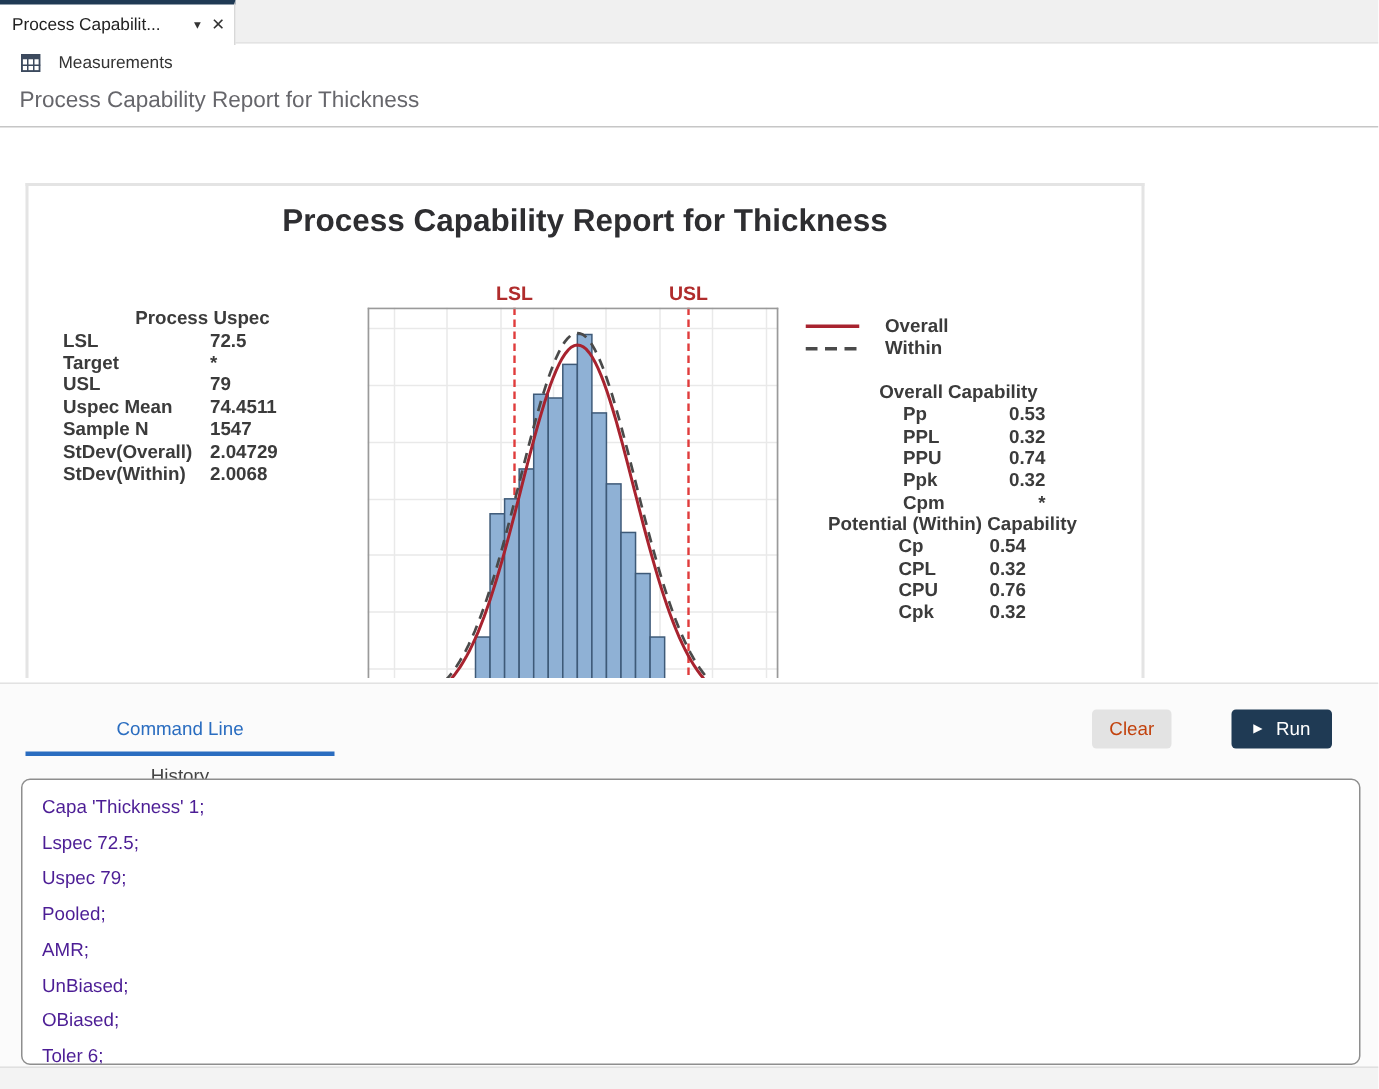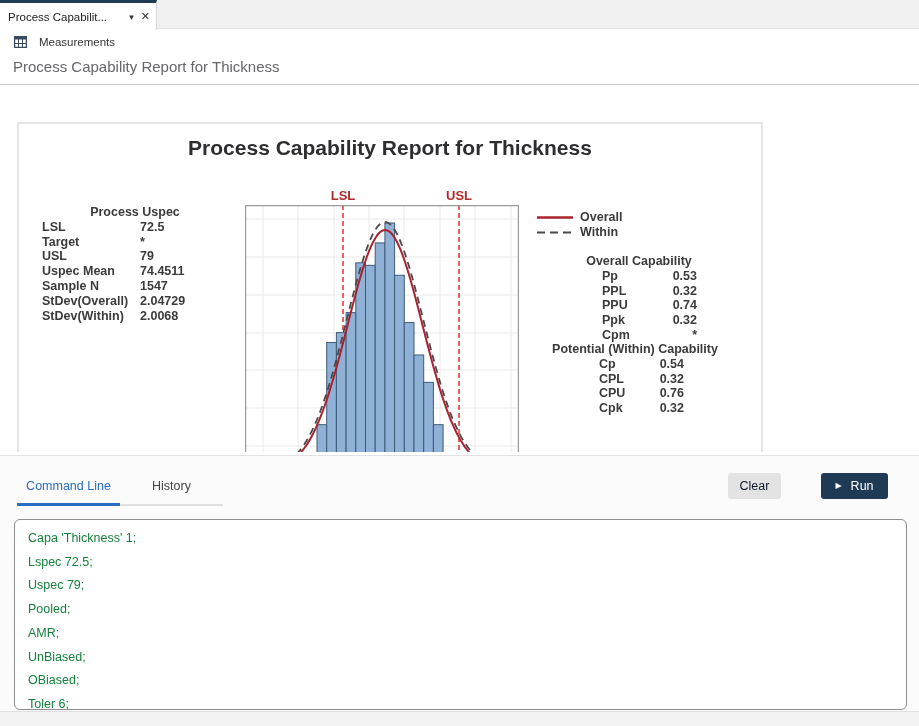--- a/index.html
+++ b/index.html
@@ -34,33 +34,33 @@
   .ov-block .s-label { flex:1; }
   .wi-block { position:absolute; left:511px; top:218px; width:210px; }
   .wi-block .srow { margin:0 56px 0 69px; }
   .wi-block .s-label { flex:1; }
   .s-value { text-align:right; }
 
   .spec-label { position:absolute; top:64px; transform:translateX(-50%); font-size:13px; font-weight:bold; color:#b02c2c; }
   .plot-svg { position:absolute; left:226px; top:81px; }
 
   .legend { position:absolute; left:518px; top:86px; }
-  .leg-row { display:flex; align-items:center; gap:7px; height:15px; }
+  .leg-row { display:flex; align-items:center; gap:17px; height:15px; }
   .leg-swatch { width:36px; height:15px; }
 
   
   .cmd-section { position:absolute; left:0; top:455px; width:919px; height:271px; background:#fbfbfb; border-top:1px solid #e2e2e2; }
-  .cmd-tabs { position:absolute; left:17px; top:15px; width:206px; display:flex; border-bottom:2px solid #e0e0e0; }
+  .cmd-tabs { position:absolute; left:17px; top:15px; width:206px; display:flex; border-bottom:2px solid #e0e0e0;flex-direction:column; }
   .cmd-tab { flex:1; text-align:center; font-size:12.5px; padding:8px 0 11px 0; color:#444; cursor:default; }
   .cmd-tab.active { color:#2a6dc0; border-bottom:3px solid #2a6dc0; margin-bottom:-2px; padding-bottom:8px; }
-  .btn-clear { position:absolute; left:728px; top:17px; width:53px; height:26px; background:#e3e3e3; border:none; border-radius:3px; font-size:12.5px; color:#0f172a; font-family:inherit; }
+  .btn-clear { position:absolute; left:728px; top:17px; width:53px; height:26px; background:#e3e3e3; border:none; border-radius:3px; font-size:12.5px; color:#c2410c; font-family:inherit; }
   .btn-run { position:absolute; left:821px; top:17px; width:67px; height:26px; background:#1f3a54; border:none; border-radius:3px; font-size:12.5px; color:#fff; font-family:inherit; display:flex; align-items:center; justify-content:center; gap:9px; }
   .btn-run .play { font-size:8px; line-height:1; }
   .cmd-box { position:absolute; left:14px; top:63px; width:893px; height:191px; background:#fff; border:1px solid #8e8e8e; border-radius:6px; padding:7px 13px; overflow:hidden; }
-  .cmd-line { font-size:12.5px; color:#15803d; line-height:23.7px; white-space:pre; }
+  .cmd-line { font-size:12.5px; color:#4c1d95; line-height:23.7px; white-space:pre; }
   .cmd-footer { position:absolute; left:0; bottom:0; width:919px; height:15px; background:#f3f3f3; border-top:1px solid #e0e0e0; }
 </style>
 </head>
 <body>
 
 <div class="tabstrip">
   <div class="doc-tab">
     <span class="t-label">Process Capabilit...</span>
     <span class="t-caret">▾</span>
     <span class="t-close">✕</span>

